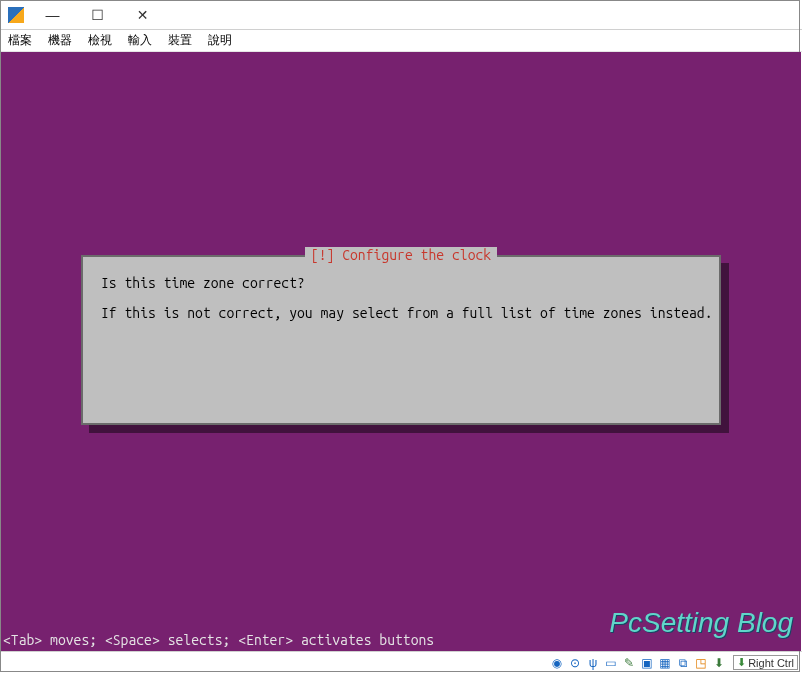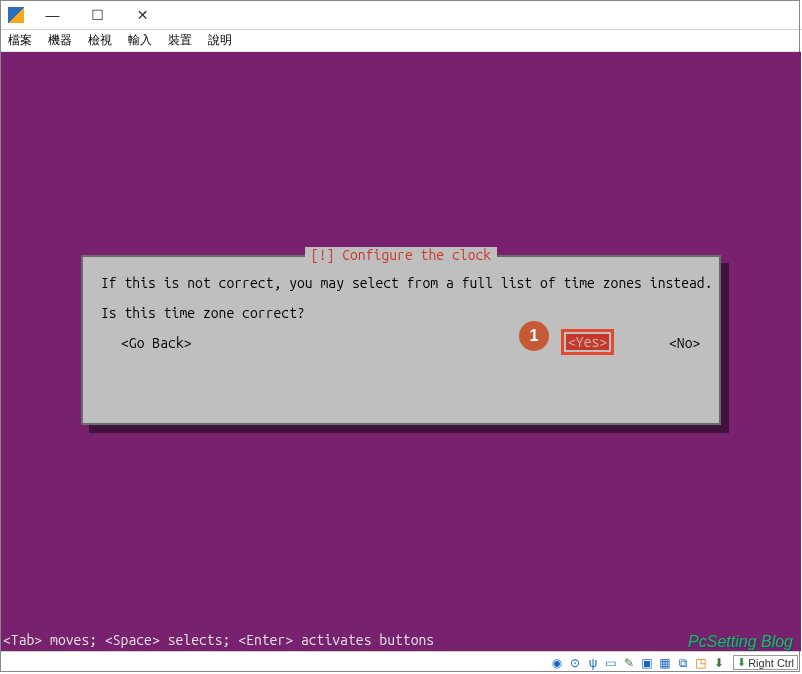--- a/index.html
+++ b/index.html
@@ -131,24 +131,24 @@
   .bottom-help {
     position: absolute;
     left: 0; bottom: 3px;
     color: #e5e5e5;
     font-family: "Ubuntu Mono", "DejaVu Sans Mono", "Courier New", monospace;
     font-size: 14px;
     padding-left: 2px;
   }
   .watermark {
     position: absolute;
-    right: 8px; bottom: 0px;
-    color: #22c55e;
+    right: 8px; bottom: 12px;
+    color: #5eead4;
     font-family: "Comic Sans MS", cursive, sans-serif;
-    font-size: 16px;
+    font-size: 28px;
     font-style: italic;
     text-shadow: 1px 1px 0 #0d4a63;
     opacity: 0.9;
   }
   .statusbar {
     height: 22px;
     background: #fff;
     border-top: 1px solid #d0d0d0;
     display: flex;
     align-items: center;
@@ -205,30 +205,22 @@
 </div>
 
 <div class="vm-screen">
 
   <div class="dialog-outer">
     <div class="dialog-shadow"></div>
     <div class="dialog">
       <div class="dialog-title-wrap">
         <span class="dialog-title">[!] Configure the clock</span>
       </div>
+      <p class="line">Is this time zone correct?</p>
       <p class="line">If this is not correct, you may select from a full list of time zones instead.</p>
-      <p class="line">Is this time zone correct?</p>
-      <div class="btnrow">
-        <span class="btn-goback">&lt;Go Back&gt;</span>
-        <div class="annot-circle">1</div>
-        <span class="btn-yes-wrap">
-          <span class="btn-yes">&lt;Yes&gt;</span>
-        </span>
-        <span class="btn-no">&lt;No&gt;</span>
-      </div>
     </div>
   </div>
 
   <div class="bottom-help">&lt;Tab&gt; moves; &lt;Space&gt; selects; &lt;Enter&gt; activates buttons</div>
   <div class="watermark">PcSetting Blog</div>
 </div>
 
 <div class="statusbar">
   <span class="sbicon" style="color:#1565c0;">◉</span>
   <span class="sbicon" style="color:#1565c0;">⊙</span>

